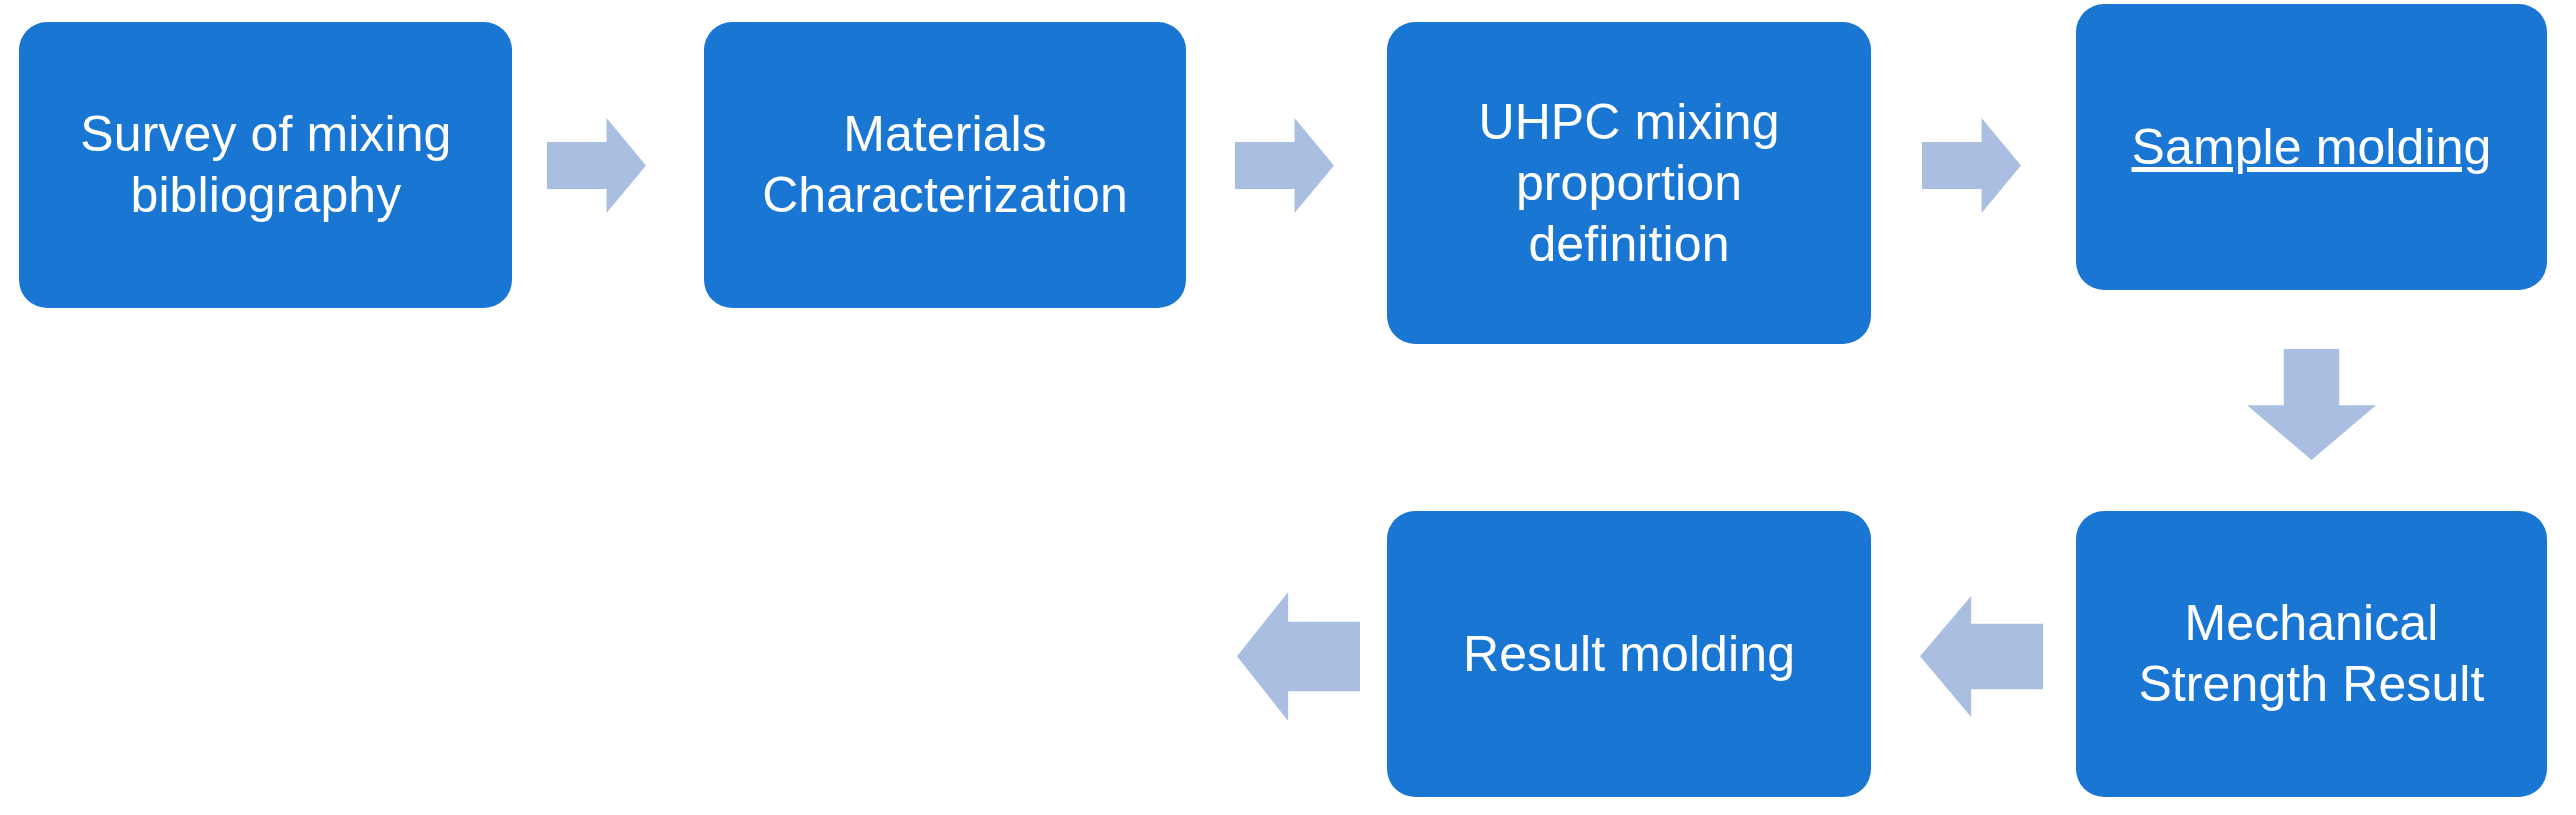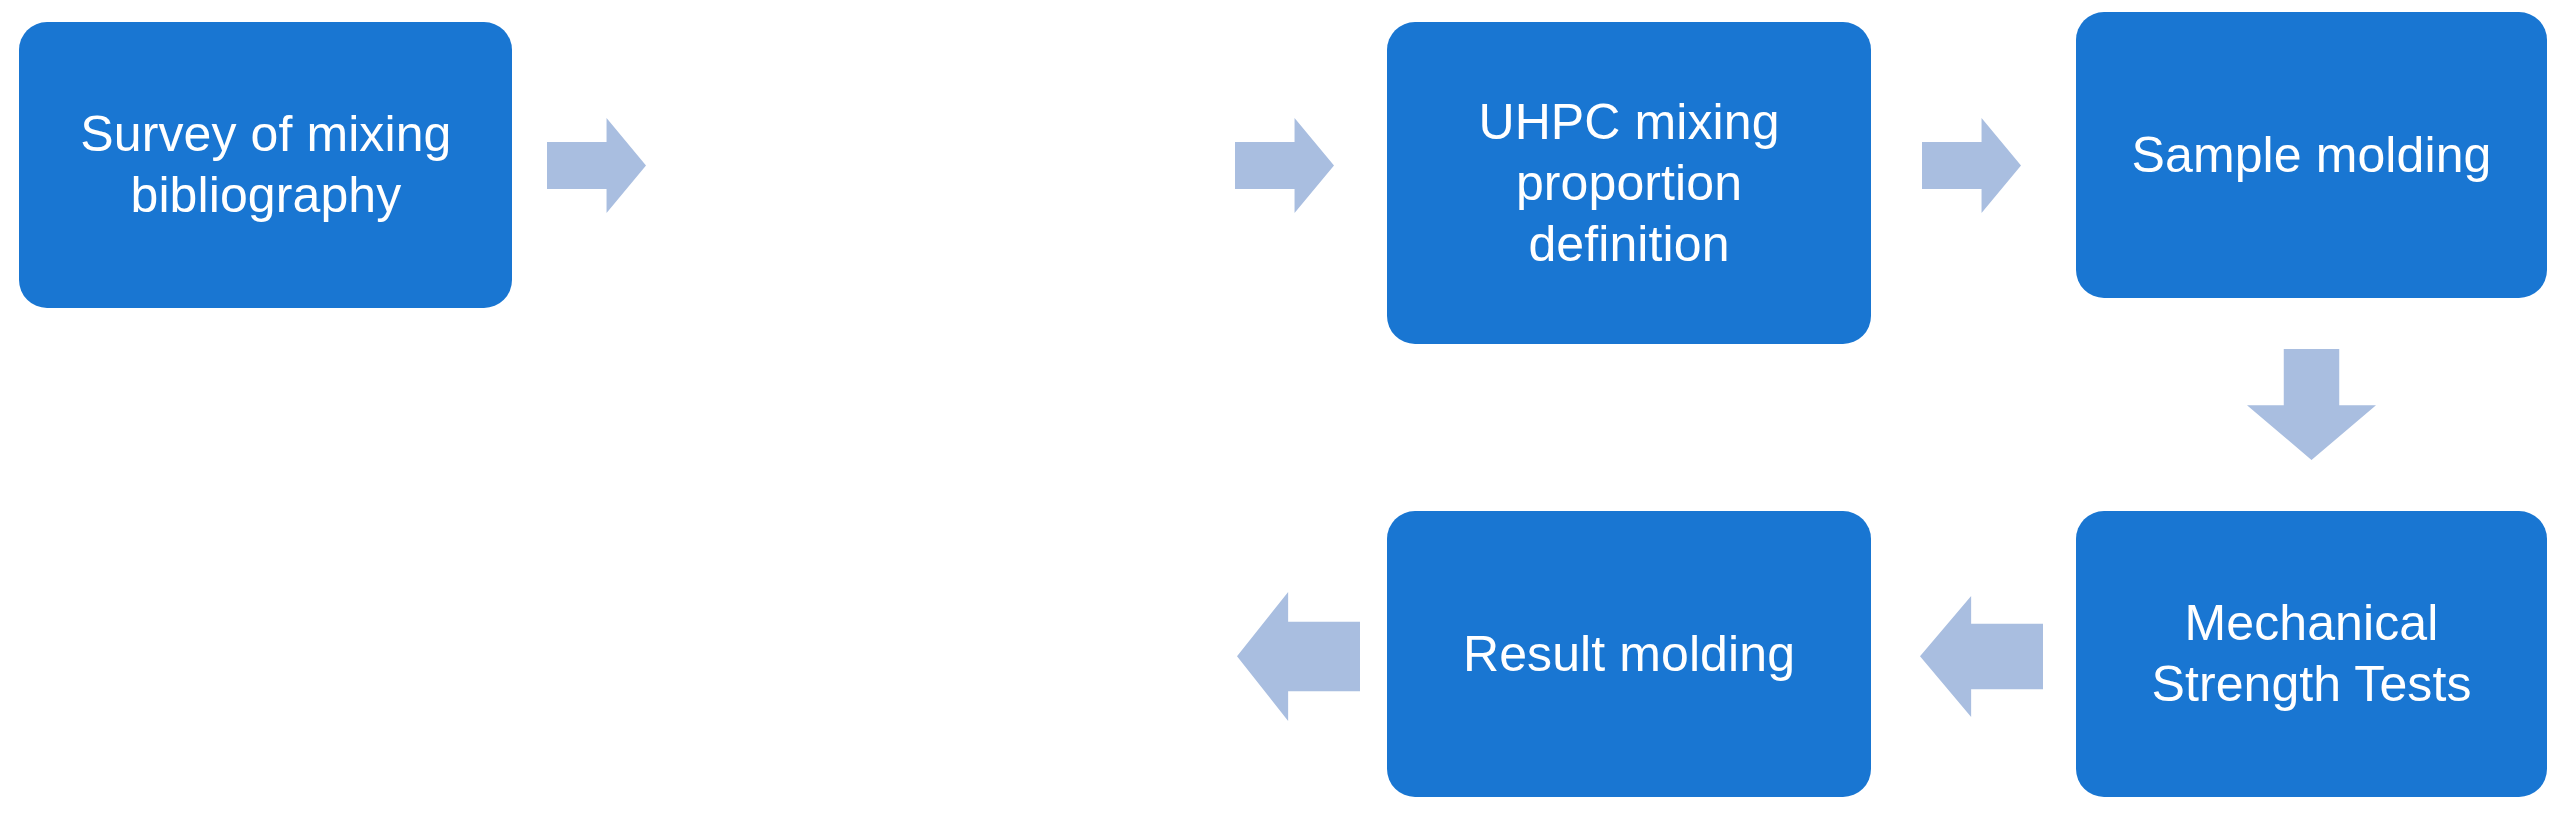--- a/index.html
+++ b/index.html
@@ -41,21 +41,21 @@
   }
   .arrow svg {
     display: block;
     width: 100%;
     height: 100%;
   }
   
   #node-survey      { left: 19.4px;   top: 22px;  width: 493px; height: 286px; }
   #node-materials   { left: 704px; top: 22px;  width: 482px; height: 286px; }
   #node-uhpc        { left: 1387px; top: 22px;  width: 484px; height: 322px; }
-  #node-molding     { left: 2076px; top: 12px;  width: 471px; height: 286px; }
+  #node-molding     { left: 2076px; top: 4px;  width: 471px; height: 286px; text-decoration: underline; }
   
   #node-conclusions { left: 704px; top: 511px; width: 482px; height: 286px; }
   #node-results     { left: 1387px; top: 511px; width: 484px; height: 286px; }
   #node-mechanical  { left: 2076px; top: 511px; width: 471px; height: 286px; }
   
   #arrow-survey-materials   { left: 547px;  top: 118px; width: 99px; height: 95px; }
   #arrow-materials-uhpc     { left: 1235px; top: 118px; width: 99px; height: 95px; }
   #arrow-uhpc-molding       { left: 1922px; top: 118px; width: 99px; height: 95px; }
   #arrow-molding-mechanical { left: 2247px; top: 349px; width: 129px; height: 111px; }
   #arrow-mechanical-results { left: 1920px; top: 596px; width: 123px; height: 121px; }
@@ -70,20 +70,24 @@
     <span>Survey of mixing
 bibliography</span>
   </div>
 
   <div class="arrow" id="arrow-survey-materials">
     <svg viewBox="0 0 143 138" preserveAspectRatio="none" aria-hidden="true">
       <polygon points="0,35 86,35 86,0 143,69 86,138 86,103 0,103" fill="#A9BEE0"></polygon>
     </svg>
   </div>
 
+  <div class="node" id="node-materials">
+    <span>Materials
+Characterization</span>
+  </div>
 
   <div class="arrow" id="arrow-materials-uhpc">
     <svg viewBox="0 0 143 138" preserveAspectRatio="none" aria-hidden="true">
       <polygon points="0,35 86,35 86,0 143,69 86,138 86,103 0,103" fill="#A9BEE0"></polygon>
     </svg>
   </div>
 
   <div class="node" id="node-uhpc">
     <span>UHPC mixing
 proportion
@@ -118,17 +122,17 @@
   </div>
 
   <div class="arrow" id="arrow-mechanical-results">
     <svg viewBox="0 0 178 175" preserveAspectRatio="none" aria-hidden="true">
       <polygon points="178,40 74,40 74,0 0,87 74,175 74,135 178,135" fill="#A9BEE0"></polygon>
     </svg>
   </div>
 
   <div class="node" id="node-mechanical">
     <span>Mechanical
-Strength Tests</span>
+Strength Result</span>
   </div>
 
 </div>
 
 
 </body></html>

